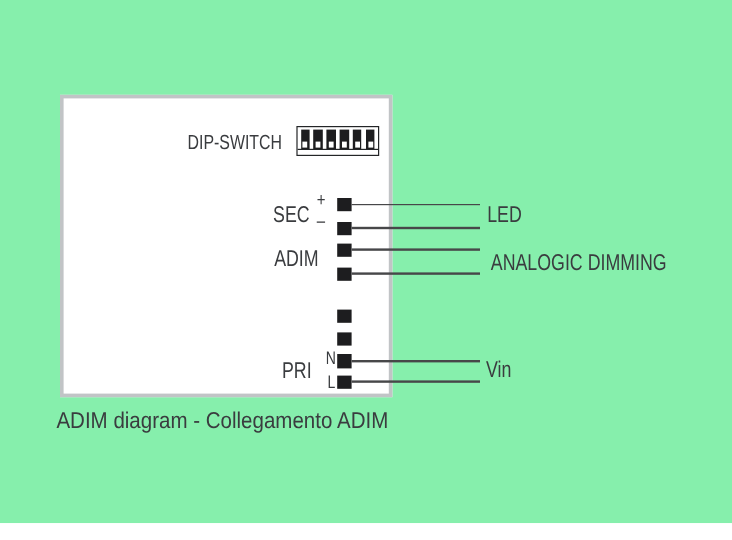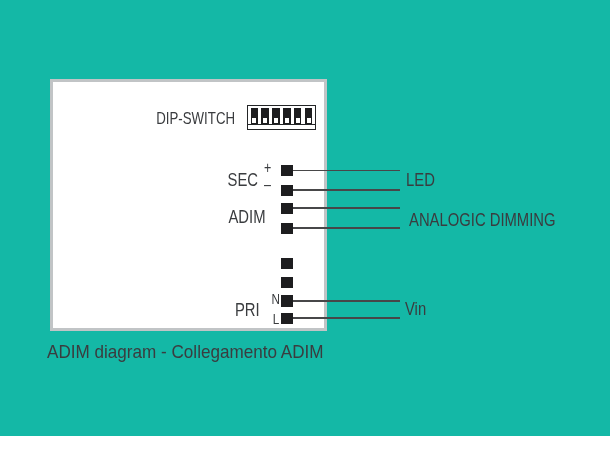--- a/index.html
+++ b/index.html
@@ -4,21 +4,21 @@
 <style>
   html, body {
     margin: 0;
     padding: 0;
     background: #ffffff;
   }
   .stage {
     position: relative;
     width: 610px;
     height: 436px;
-    background: #14b8a6;
+    background: #86efac;
     overflow: hidden;
     font-family: "Liberation Sans", sans-serif;
     color: #3a3c3f;
   }
   
   .device-box {
     position: absolute;
     left: 50px;
     top: 79px;
     width: 277px;

